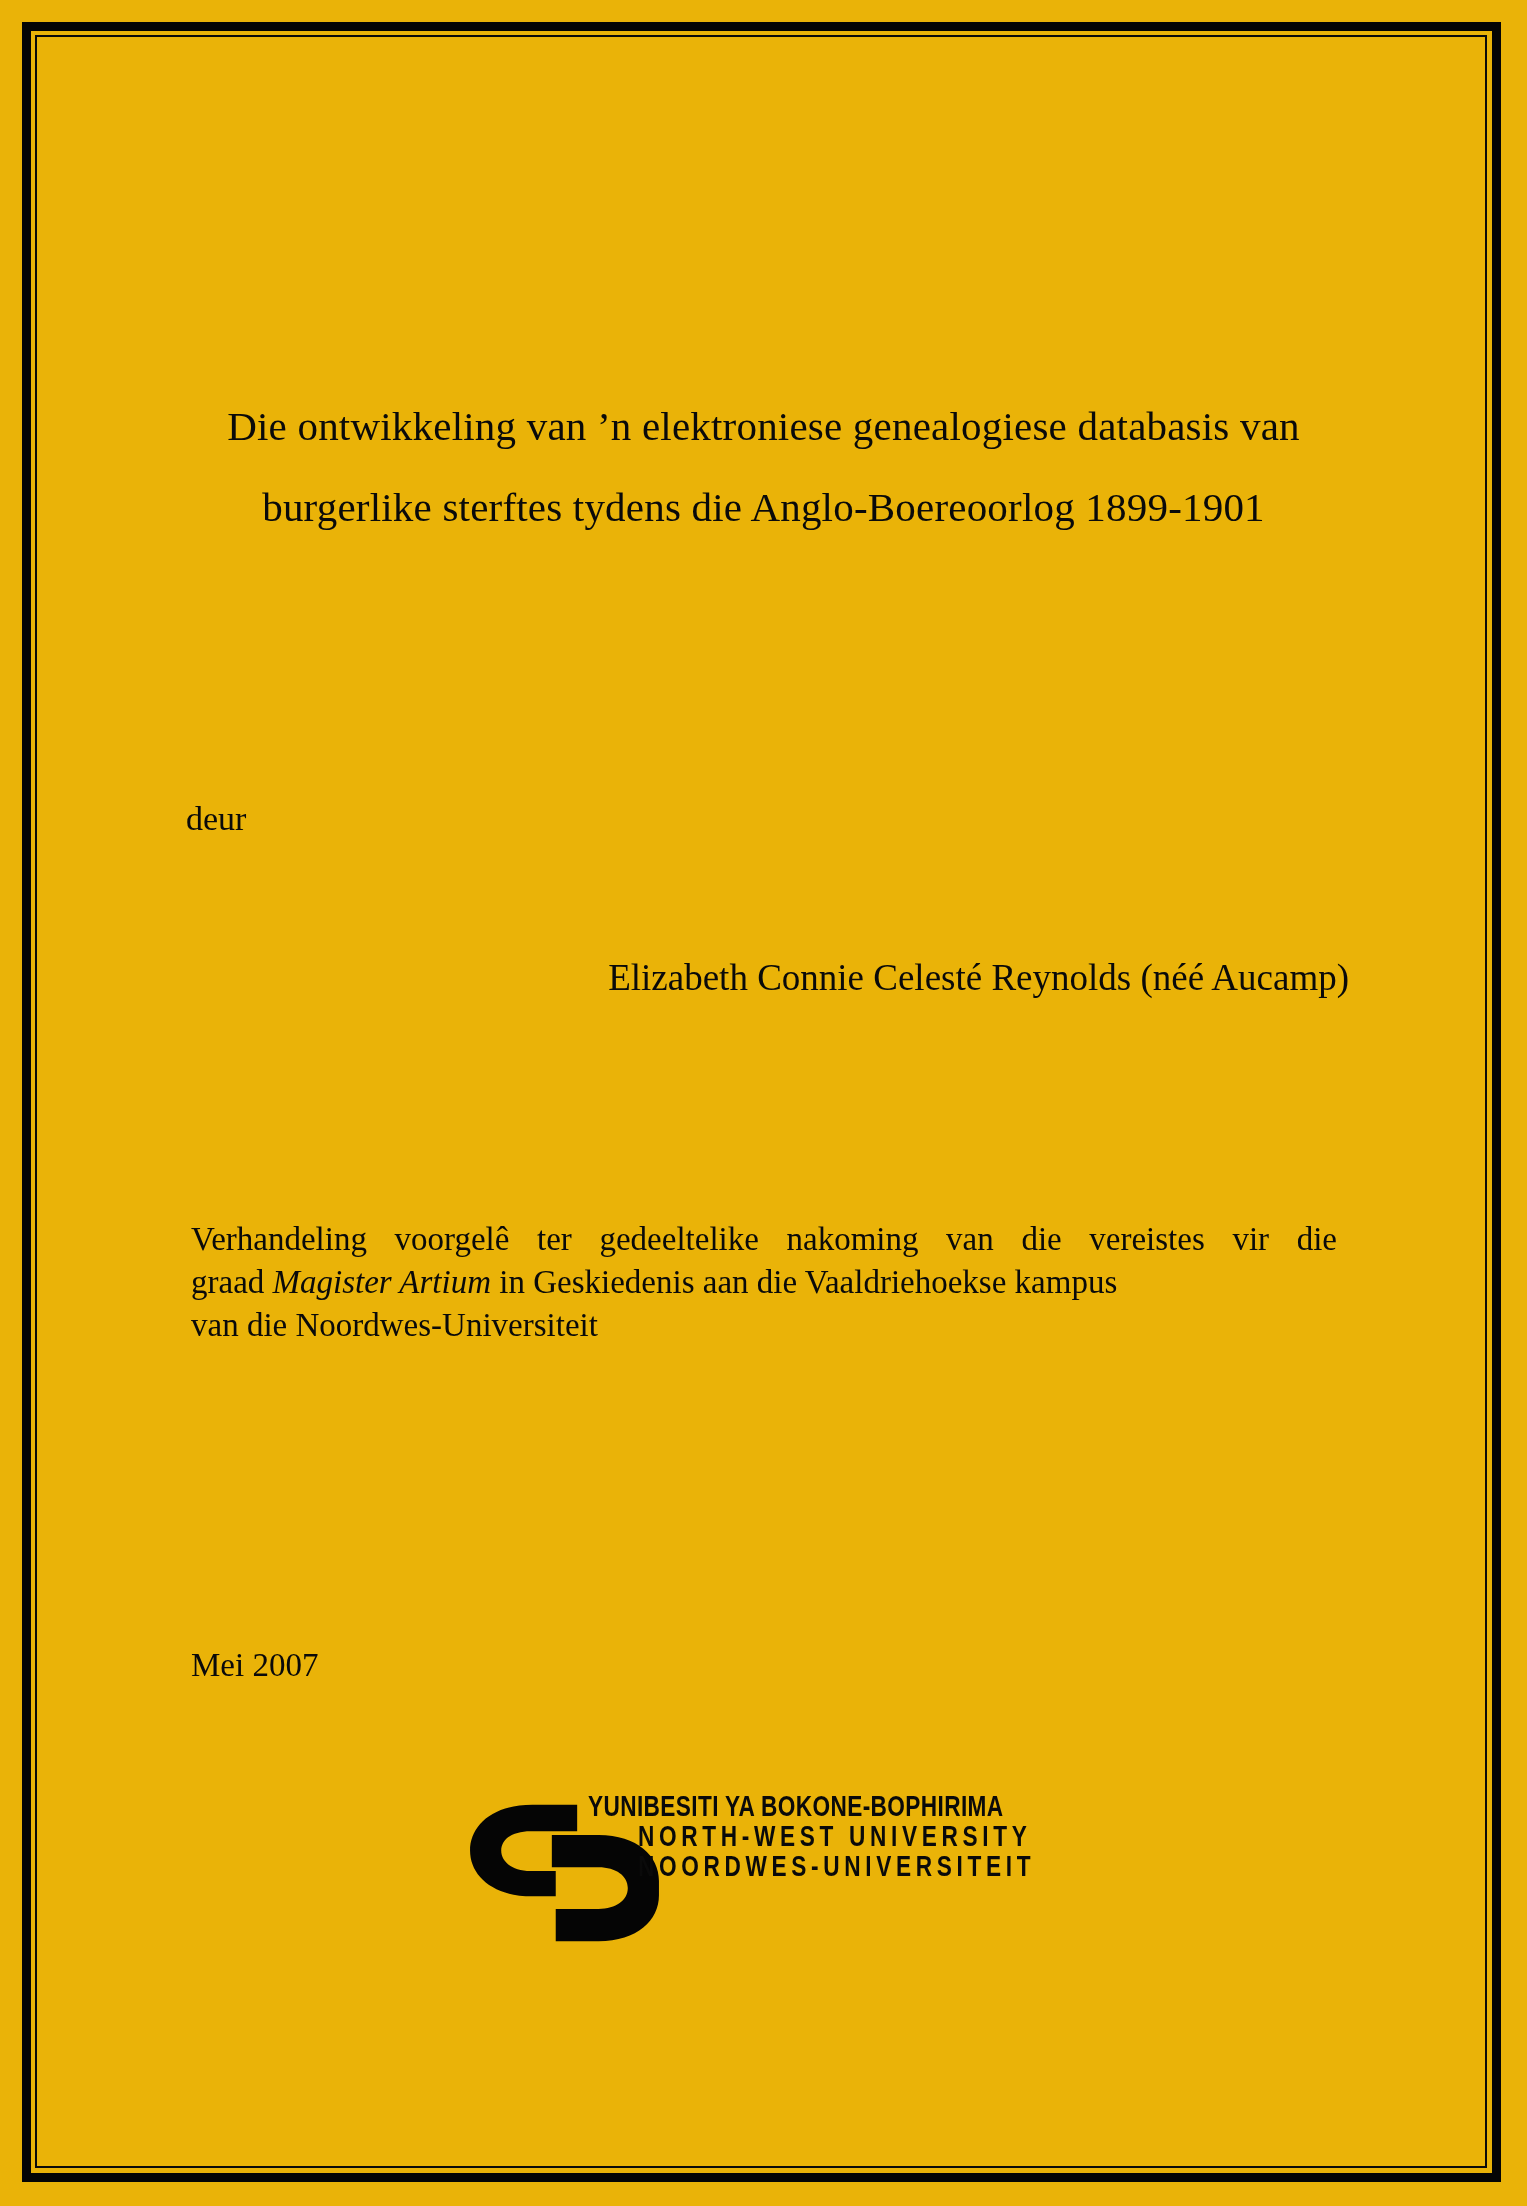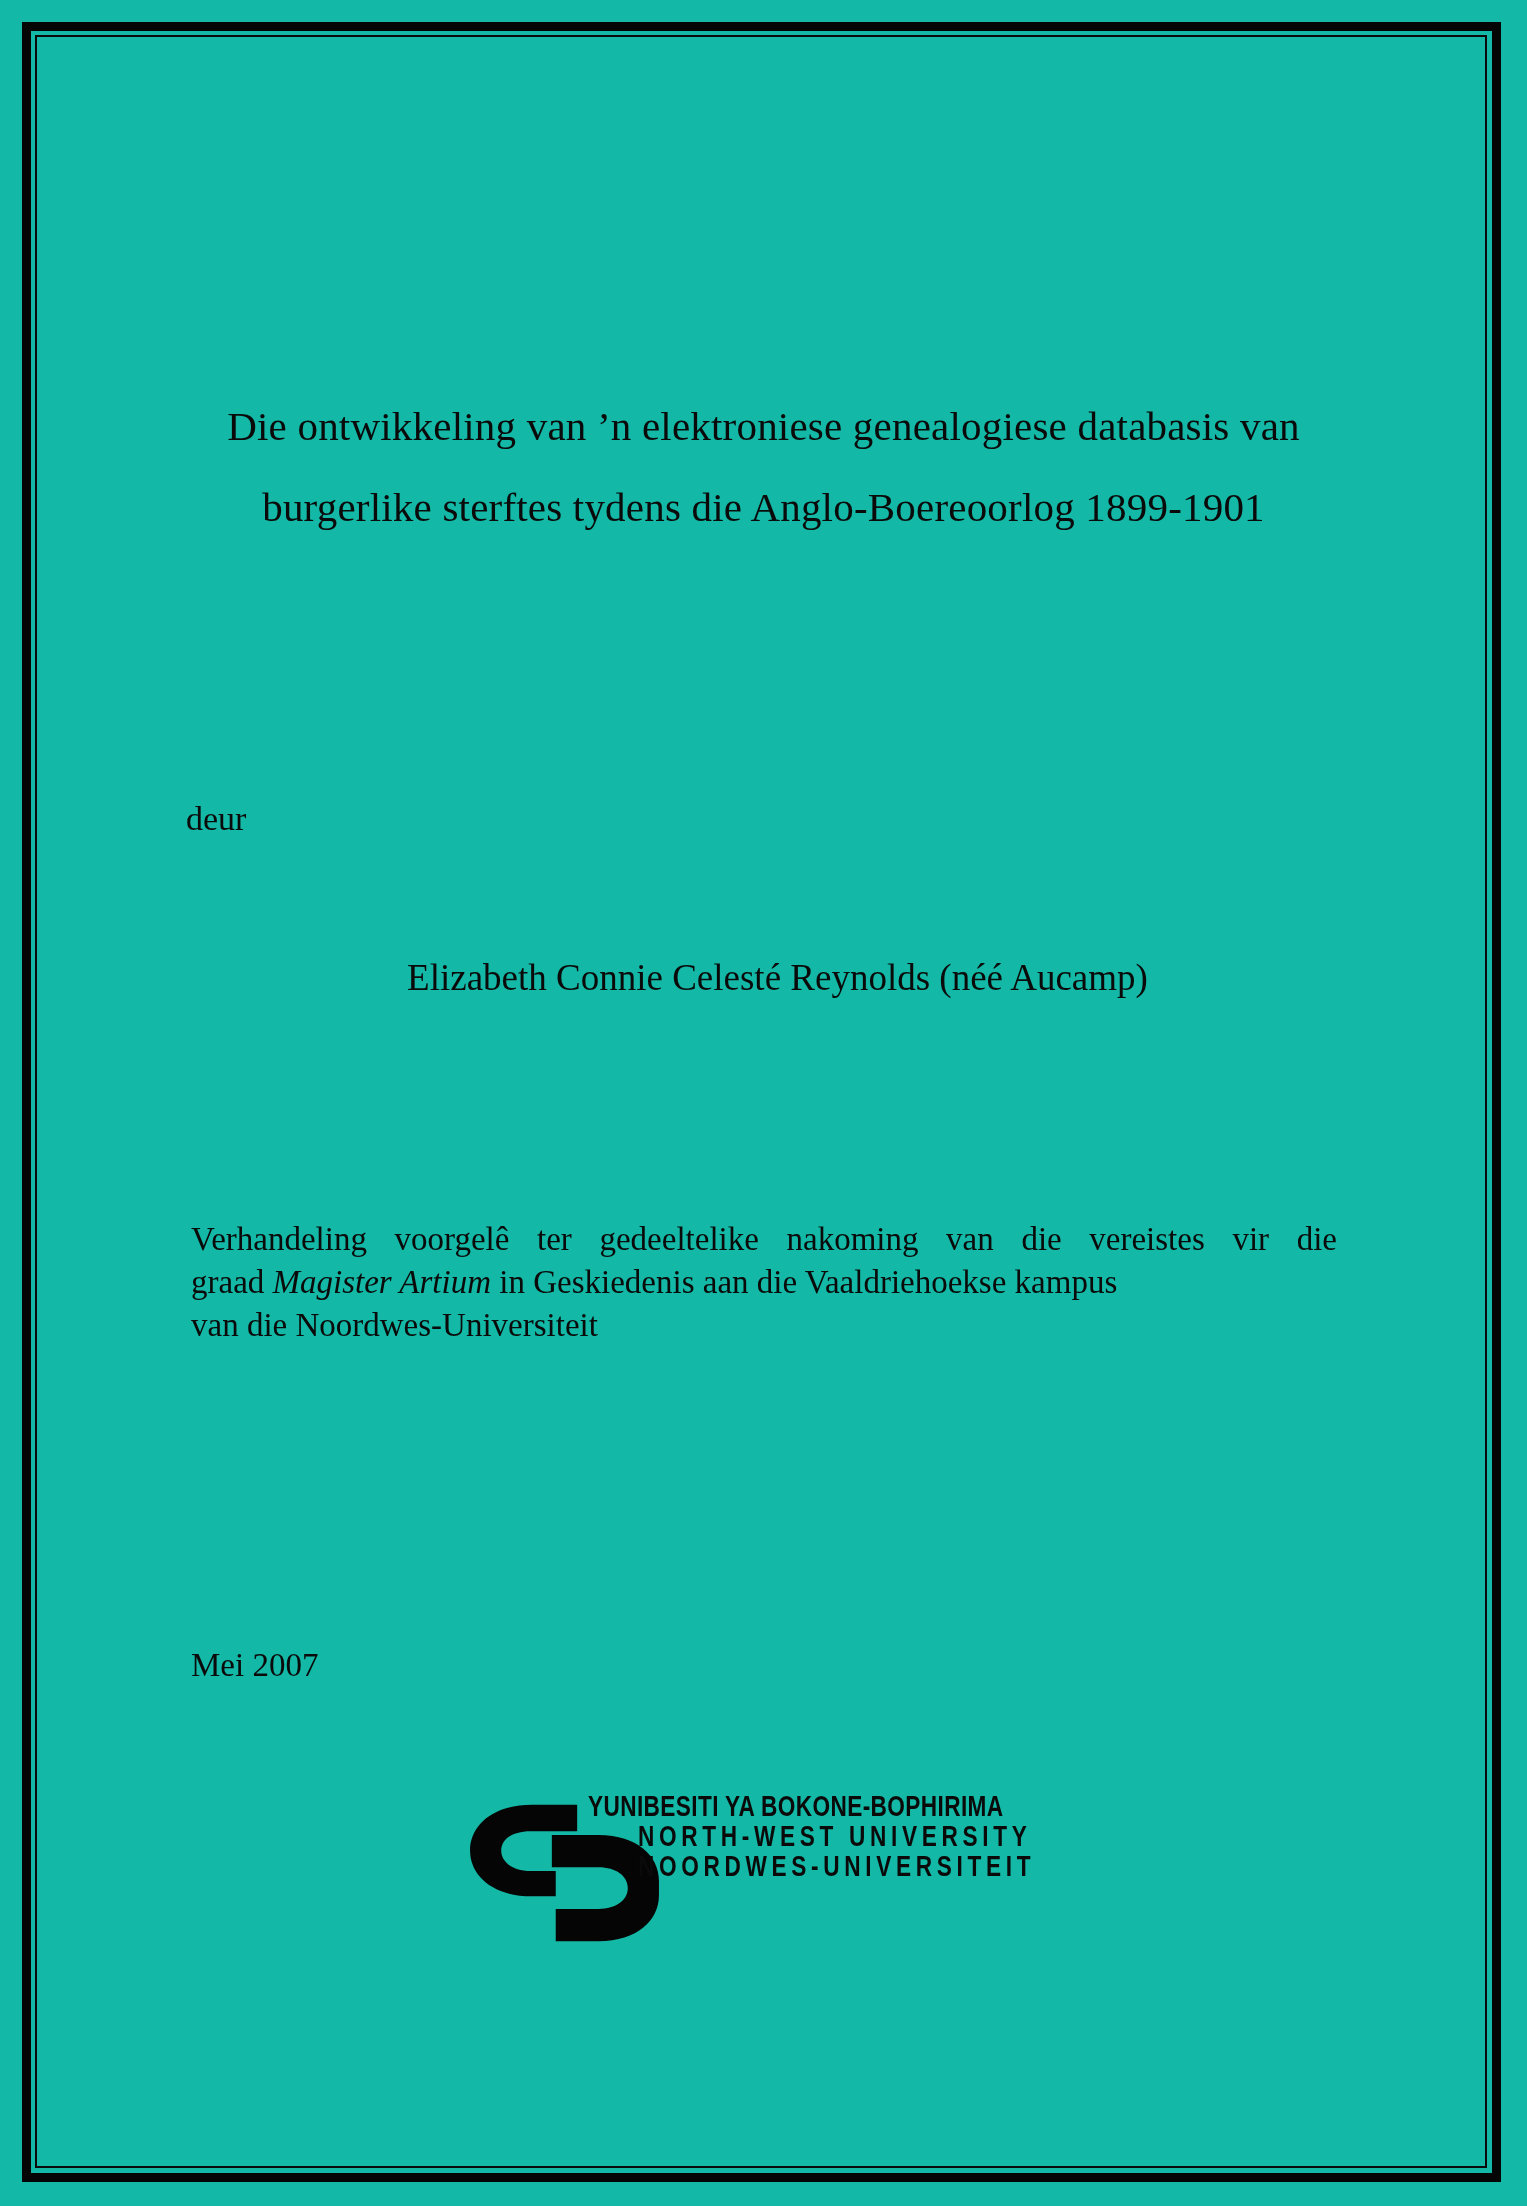--- a/index.html
+++ b/index.html
@@ -4,21 +4,21 @@
 <style>
   html, body {
     margin: 0;
     padding: 0;
     background: #ffffff;
   }
   .page {
     position: relative;
     width: 1527px;
     height: 2206px;
-    background: #14b8a6;
+    background: #eab308;
     color: #0a0a0a;
     font-family: "Liberation Serif", serif;
     overflow: hidden;
   }
   .frame-outer {
     position: absolute;
     left: 22px; top: 22px;
     width: 1479px; height: 2160px;
     border: 9px solid #050505;
     box-sizing: border-box;
@@ -40,23 +40,23 @@
     letter-spacing: 0.2px;
   }
   .byline {
     position: absolute;
     left: 186px; top: 800px;
     width: 1155px;
     font-size: 34px;
   }
   .author {
     position: absolute;
-    left: 200px; top: 956px;
+    left: 194px; top: 956px;
     width: 1155px;
-    text-align: center;
+    text-align: right;
     font-size: 37px;
   }
   .declaration {
     position: absolute;
     left: 191px; top: 1218px;
     width: 1146px;
     font-size: 33px;
     line-height: 43px;
   }
   .decl-justify {

